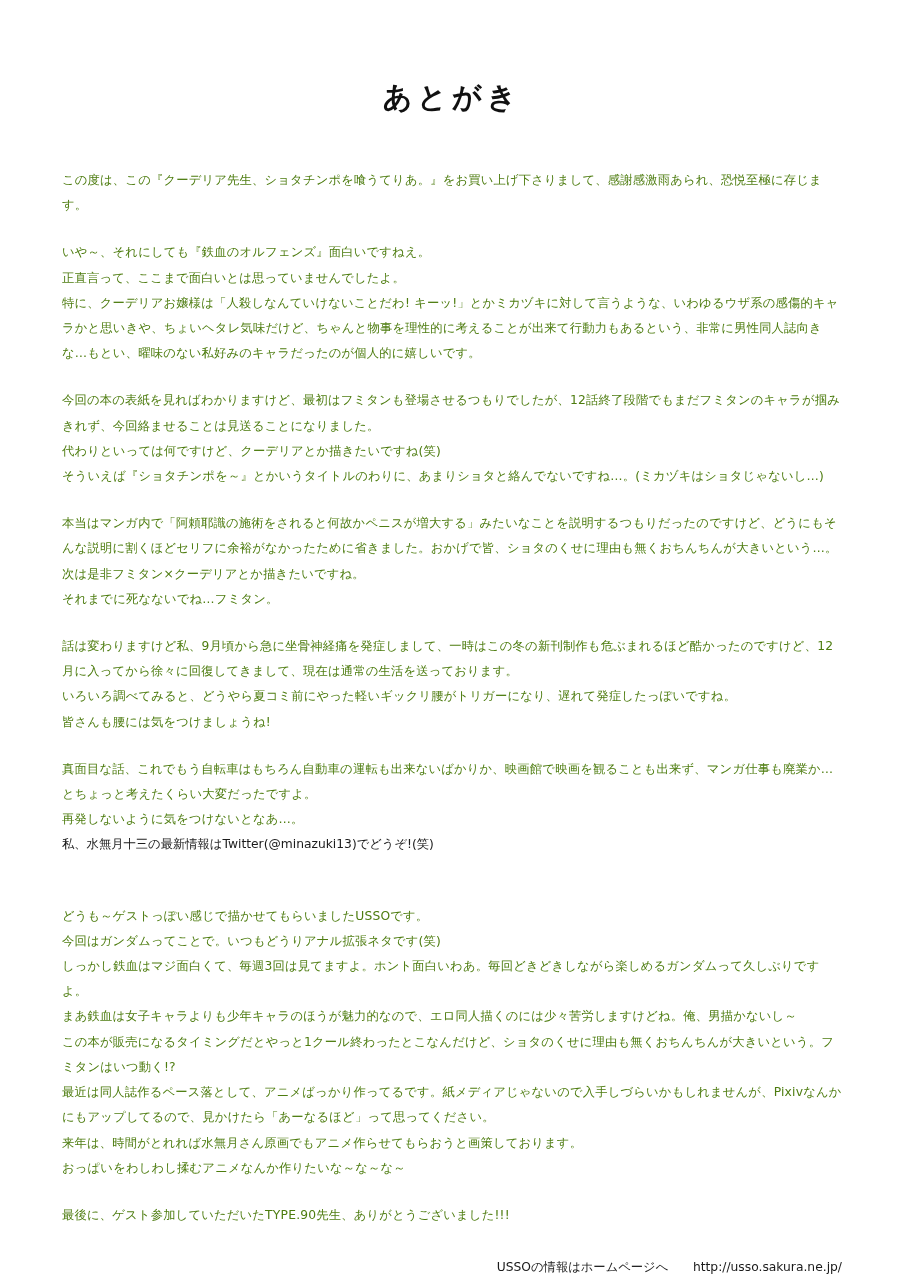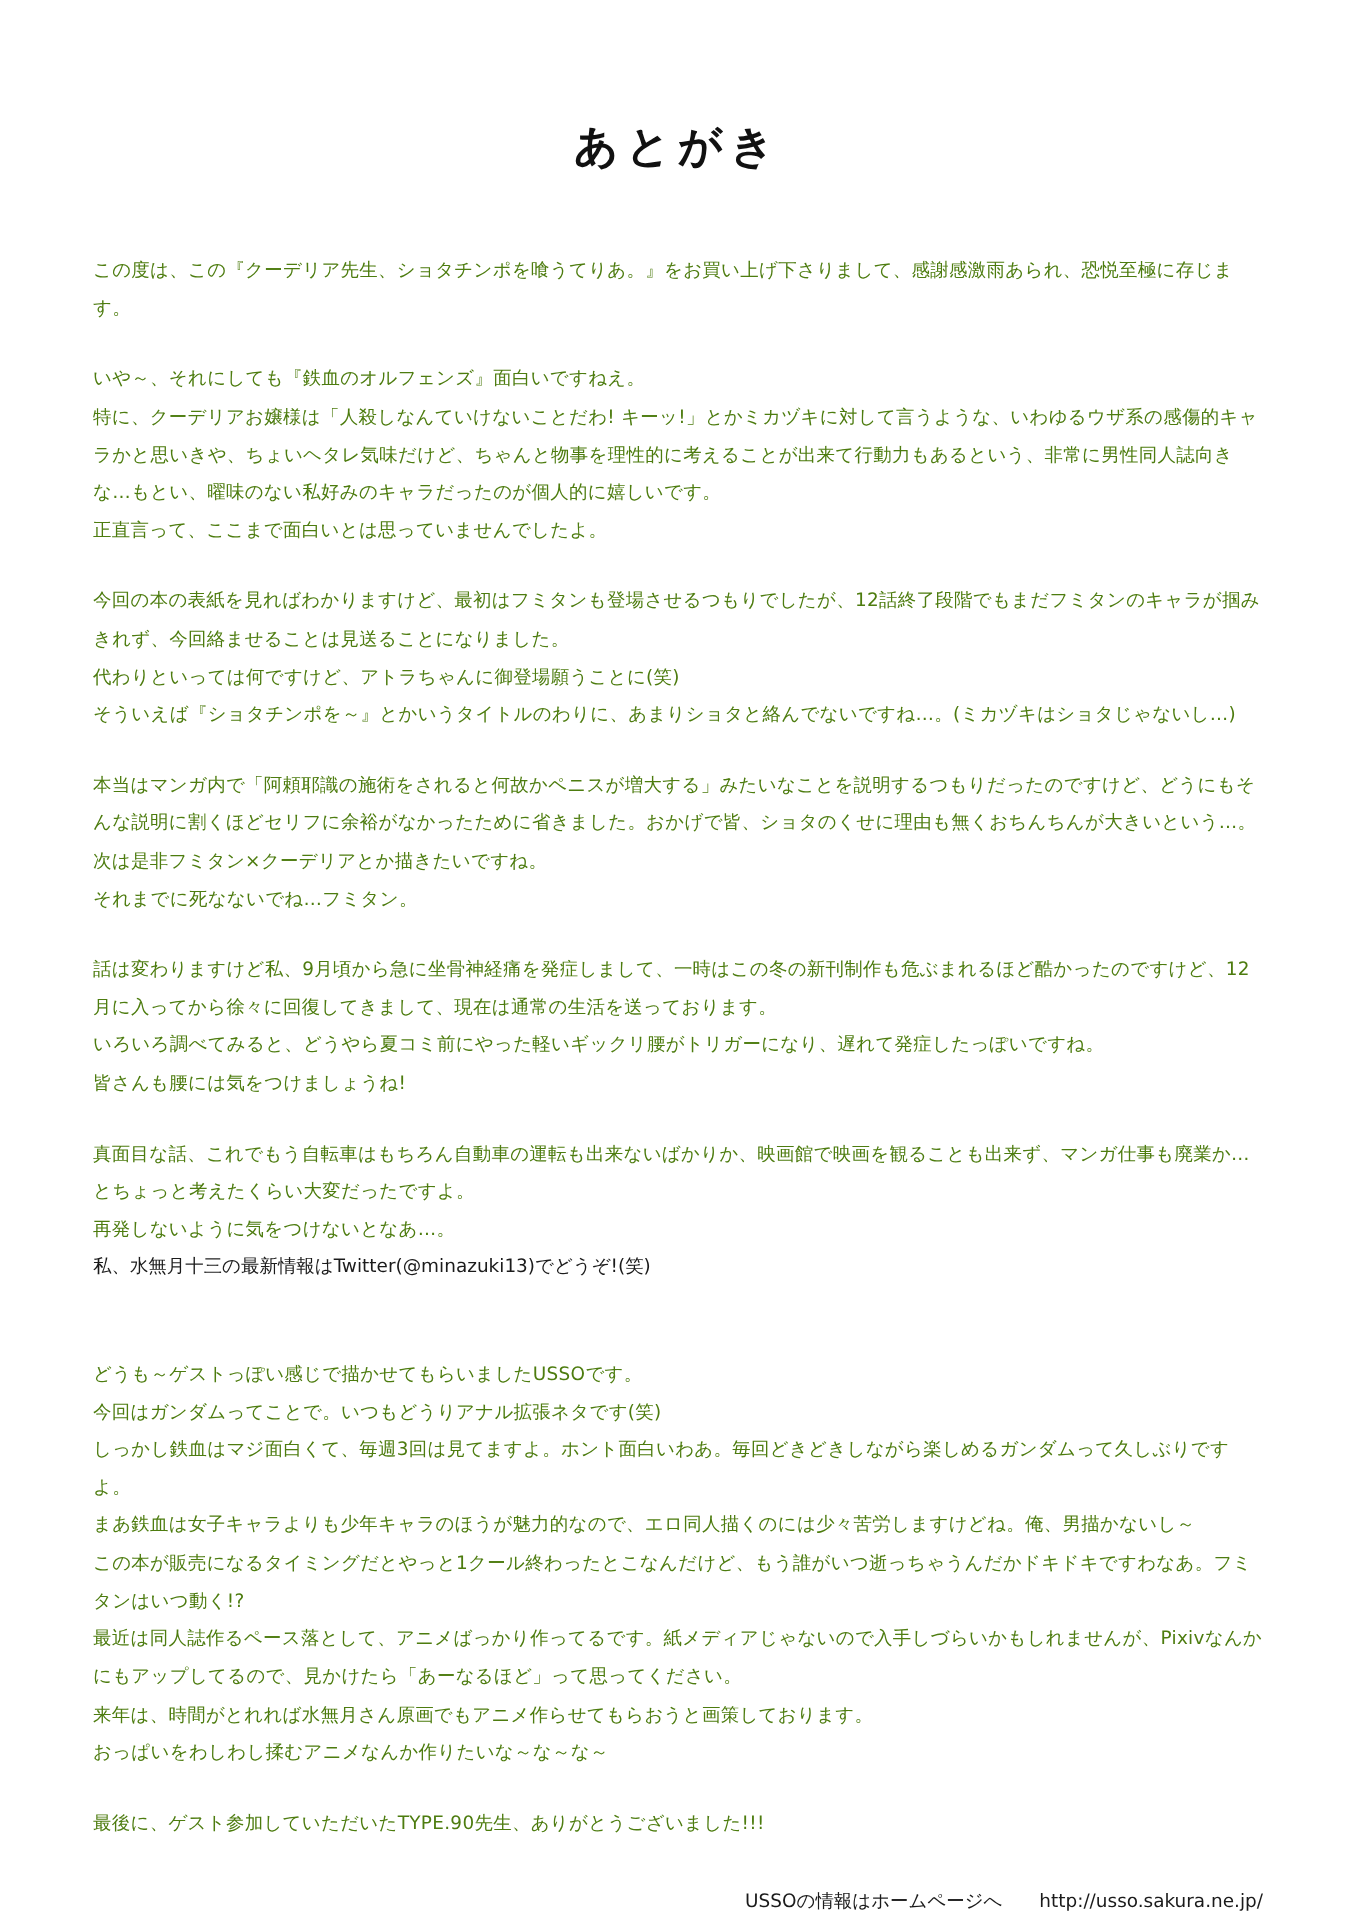--- a/index.html
+++ b/index.html
@@ -74,29 +74,29 @@
   <h1 class="afterword-title">あとがき</h1>
 
   <div class="body-block first-para">
     <p class="para">この度は、この『クーデリア先生、ショタチンポを喰うてりあ。』をお買い上げ下さりまして、感謝感激雨あられ、恐悦至極に存じます。</p>
   </div>
 
   <div class="block-spacer-lg"></div>
 
   <div class="body-block">
     <p class="para">いや～、それにしても『鉄血のオルフェンズ』面白いですねえ。</p>
+    <p class="para">正直言って、ここまで面白いとは思っていませんでしたよ。</p>
     <p class="para">特に、クーデリアお嬢様は「人殺しなんていけないことだわ! キーッ!」とかミカヅキに対して言うような、いわゆるウザ系の感傷的キャラかと思いきや、ちょいヘタレ気味だけど、ちゃんと物事を理性的に考えることが出来て行動力もあるという、非常に男性同人誌向きな…もとい、曜味のない私好みのキャラだったのが個人的に嬉しいです。</p>
-    <p class="para">正直言って、ここまで面白いとは思っていませんでしたよ。</p>
   </div>
 
   <div class="block-spacer-lg"></div>
 
   <div class="body-block">
     <p class="para">今回の本の表紙を見ればわかりますけど、最初はフミタンも登場させるつもりでしたが、12話終了段階でもまだフミタンのキャラが掴みきれず、今回絡ませることは見送ることになりました。</p>
-    <p class="para">代わりといっては何ですけど、アトラちゃんに御登場願うことに(笑)</p>
+    <p class="para">代わりといっては何ですけど、クーデリアとか描きたいですね(笑)</p>
     <p class="para">そういえば『ショタチンポを～』とかいうタイトルのわりに、あまりショタと絡んでないですね…。(ミカヅキはショタじゃないし…)</p>
   </div>
 
   <div class="block-spacer-lg"></div>
 
   <div class="body-block">
     <p class="para">本当はマンガ内で「阿頼耶識の施術をされると何故かペニスが増大する」みたいなことを説明するつもりだったのですけど、どうにもそんな説明に割くほどセリフに余裕がなかったために省きました。おかげで皆、ショタのくせに理由も無くおちんちんが大きいという…。</p>
     <p class="para">次は是非フミタン×クーデリアとか描きたいですね。</p>
     <p class="para">それまでに死なないでね…フミタン。</p>
   </div>
@@ -120,21 +120,21 @@
     <span>私、水無月十三の最新情報はTwitter(@minazuki13)でどうぞ!(笑)</span>
   </div>
 
   <div class="section-gap"></div>
 
   <div class="body-block">
     <p class="para">どうも～ゲストっぽい感じで描かせてもらいましたUSSOです。</p>
     <p class="para">今回はガンダムってことで。いつもどうりアナル拡張ネタです(笑)</p>
     <p class="para">しっかし鉄血はマジ面白くて、毎週3回は見てますよ。ホント面白いわあ。毎回どきどきしながら楽しめるガンダムって久しぶりですよ。</p>
     <p class="para">まあ鉄血は女子キャラよりも少年キャラのほうが魅力的なので、エロ同人描くのには少々苦労しますけどね。俺、男描かないし～</p>
-    <p class="para">この本が販売になるタイミングだとやっと1クール終わったとこなんだけど、もう誰がいつ逝っちゃうんだかドキドキですわなあ。フミタンはいつ動く!?</p>
+    <p class="para">この本が販売になるタイミングだとやっと1クール終わったとこなんだけど、ショタのくせに理由も無くおちんちんが大きいという。フミタンはいつ動く!?</p>
     <p class="para">最近は同人誌作るペース落として、アニメばっかり作ってるです。紙メディアじゃないので入手しづらいかもしれませんが、Pixivなんかにもアップしてるので、見かけたら「あーなるほど」って思ってください。</p>
     <p class="para">来年は、時間がとれれば水無月さん原画でもアニメ作らせてもらおうと画策しております。</p>
     <p class="para">おっぱいをわしわし揉むアニメなんか作りたいな～な～な～</p>
   </div>
 
   <div class="block-spacer-lg"></div>
 
   <div class="body-block">
     <p class="para">最後に、ゲスト参加していただいたTYPE.90先生、ありがとうございました!!!</p>
   </div>

